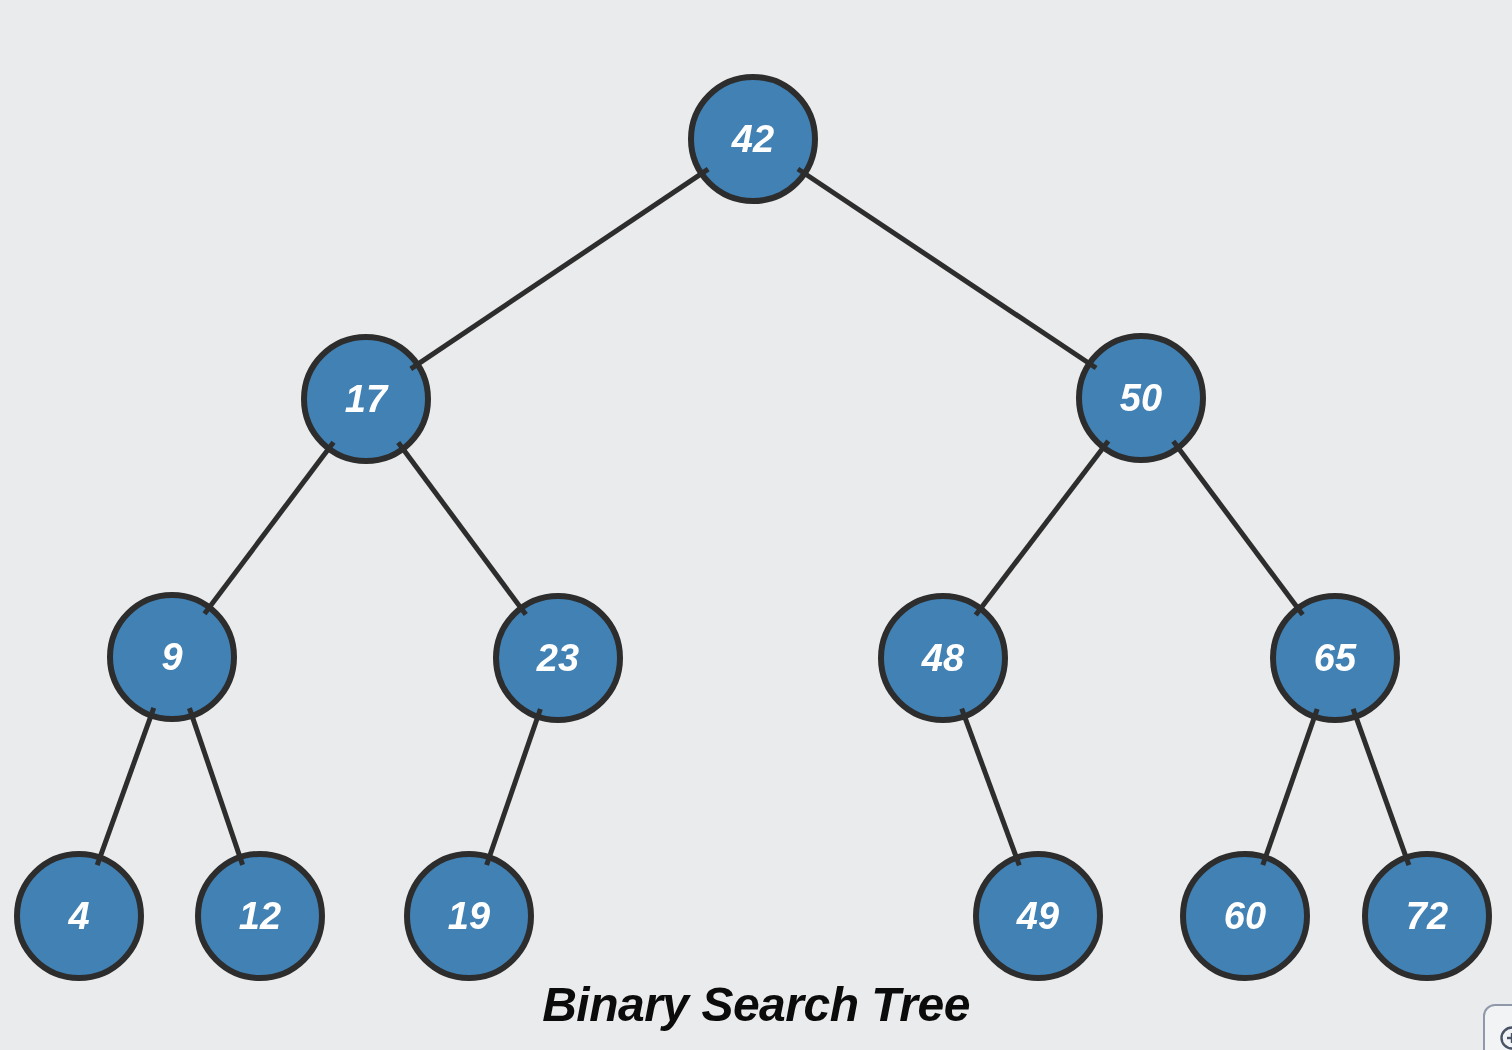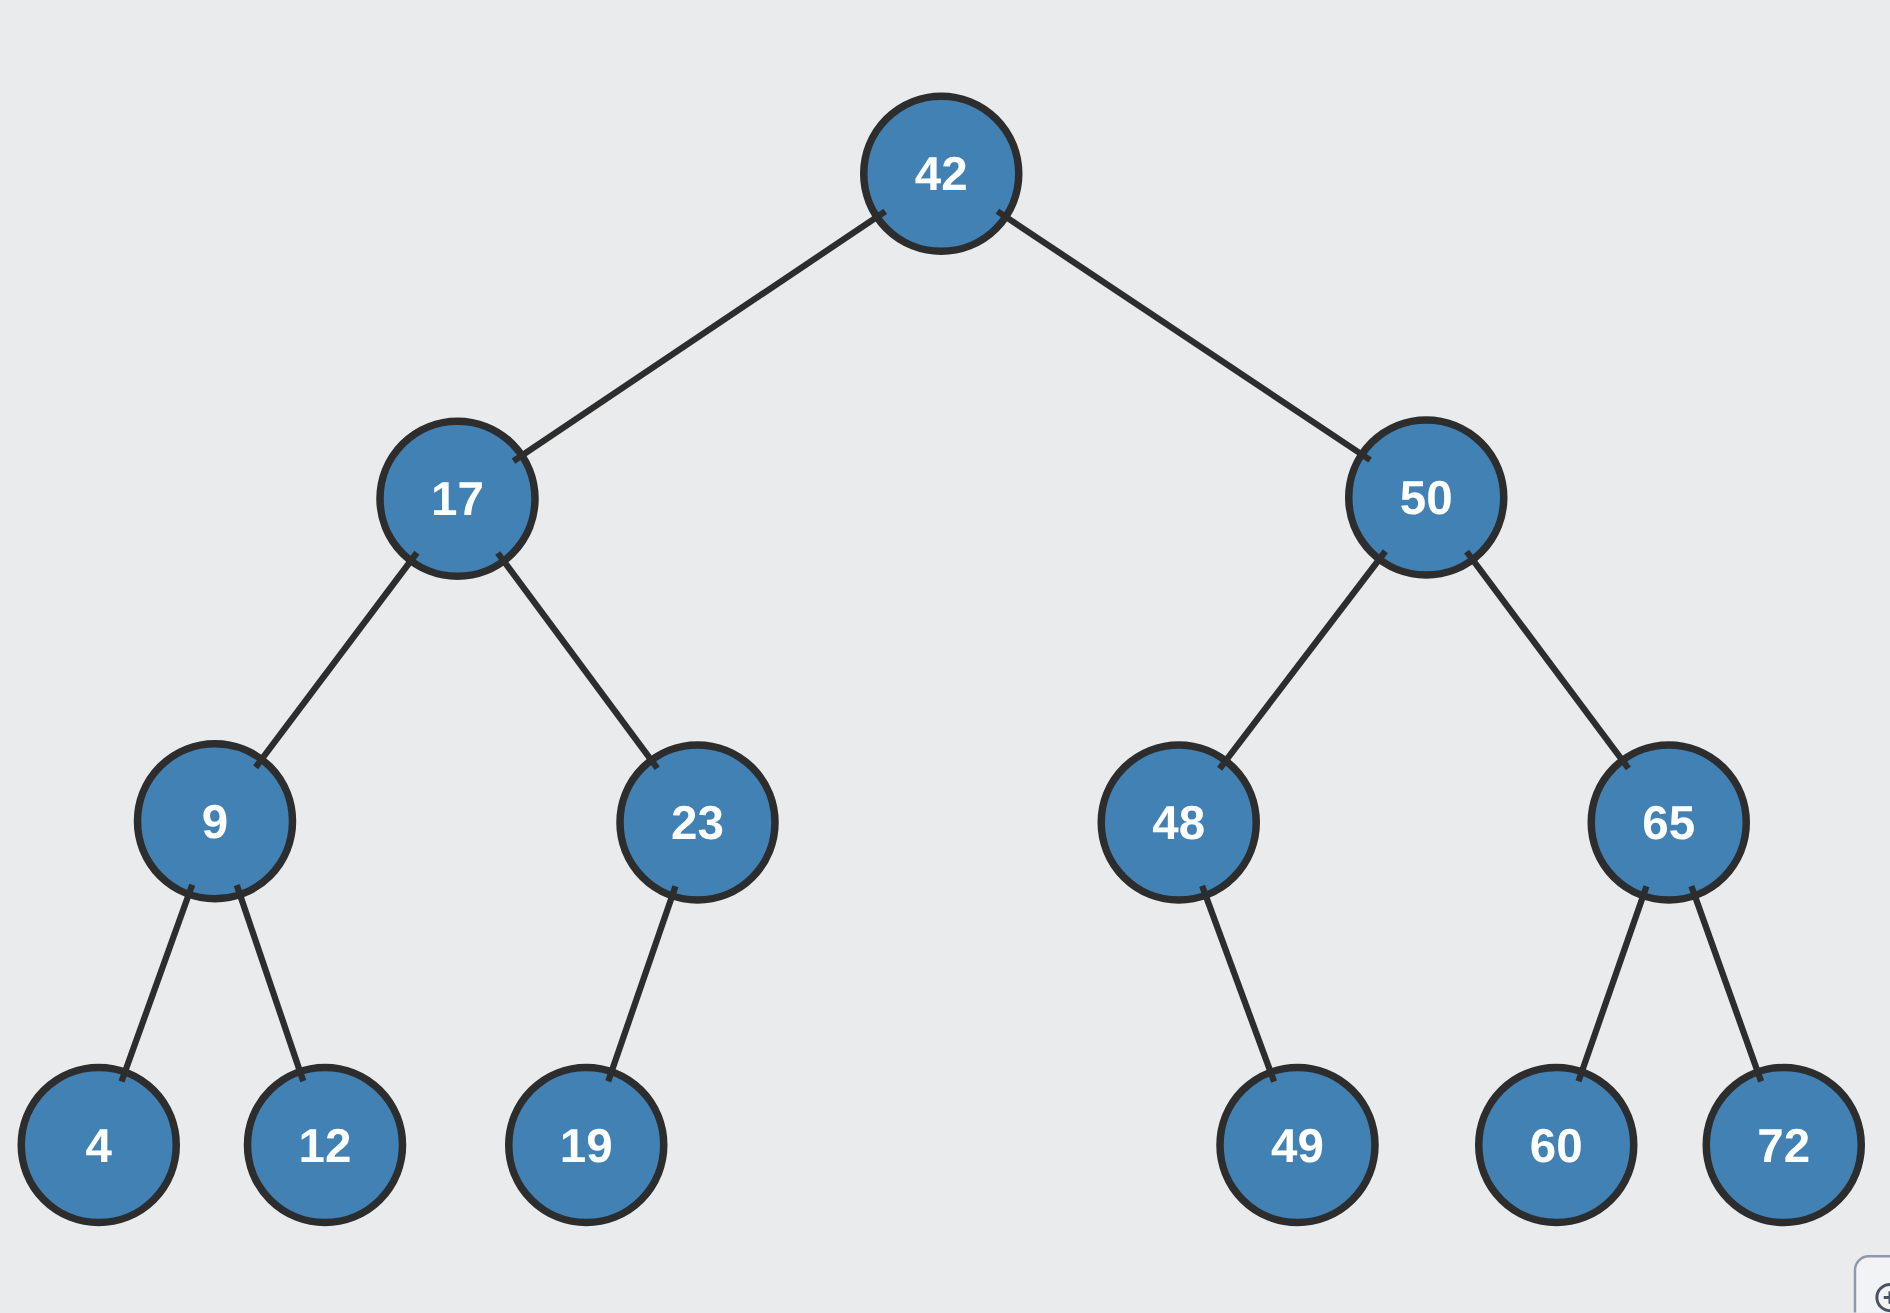--- a/index.html
+++ b/index.html
@@ -8,20 +8,21 @@
     width: 1512px;
     height: 1050px;
     overflow: hidden;
     background: #eaebed;
     font-family: "Liberation Sans", sans-serif;
   }
   .canvas {
     position: relative;
     width: 1512px;
     height: 762px;
+    font-style: italic;
   }
   #tree-svg {
     position: absolute;
     left: 0;
     top: 0;
   }
   .diagram-title {
     position: absolute;
     left: 0;
     right: 0;
@@ -96,20 +97,21 @@
         <text x="1335" y="658" dy="0.35em" text-anchor="middle" fill="#ffffff" font-family="&quot;Liberation Sans&quot;, sans-serif" font-size="38" font-weight="bold">65</text>
         <text x="79" y="916" dy="0.35em" text-anchor="middle" fill="#ffffff" font-family="&quot;Liberation Sans&quot;, sans-serif" font-size="38" font-weight="bold">4</text>
         <text x="260" y="916" dy="0.35em" text-anchor="middle" fill="#ffffff" font-family="&quot;Liberation Sans&quot;, sans-serif" font-size="38" font-weight="bold">12</text>
         <text x="469" y="916" dy="0.35em" text-anchor="middle" fill="#ffffff" font-family="&quot;Liberation Sans&quot;, sans-serif" font-size="38" font-weight="bold">19</text>
         <text x="1038" y="916" dy="0.35em" text-anchor="middle" fill="#ffffff" font-family="&quot;Liberation Sans&quot;, sans-serif" font-size="38" font-weight="bold">49</text>
         <text x="1245" y="916" dy="0.35em" text-anchor="middle" fill="#ffffff" font-family="&quot;Liberation Sans&quot;, sans-serif" font-size="38" font-weight="bold">60</text>
         <text x="1427" y="916" dy="0.35em" text-anchor="middle" fill="#ffffff" font-family="&quot;Liberation Sans&quot;, sans-serif" font-size="38" font-weight="bold">72</text>
       </g>
     </svg>
 
+  <div class="diagram-title">Binary Search Tree</div>
 
   <div class="zoom-panel">
     <svg width="26" height="26" viewBox="0 0 26 26">
       <circle id="zoom-icon-circle" cx="13" cy="13" r="10.5" fill="none" stroke-width="2.4" stroke="#495366"></circle>
       <line id="zoom-icon-h" x1="8" y1="13" x2="18" y2="13" stroke-width="2.4" stroke="#495366"></line>
       <line id="zoom-icon-v" x1="13" y1="8" x2="13" y2="18" stroke-width="2.4" stroke="#495366"></line>
     </svg>
   </div>
 
 </div>

